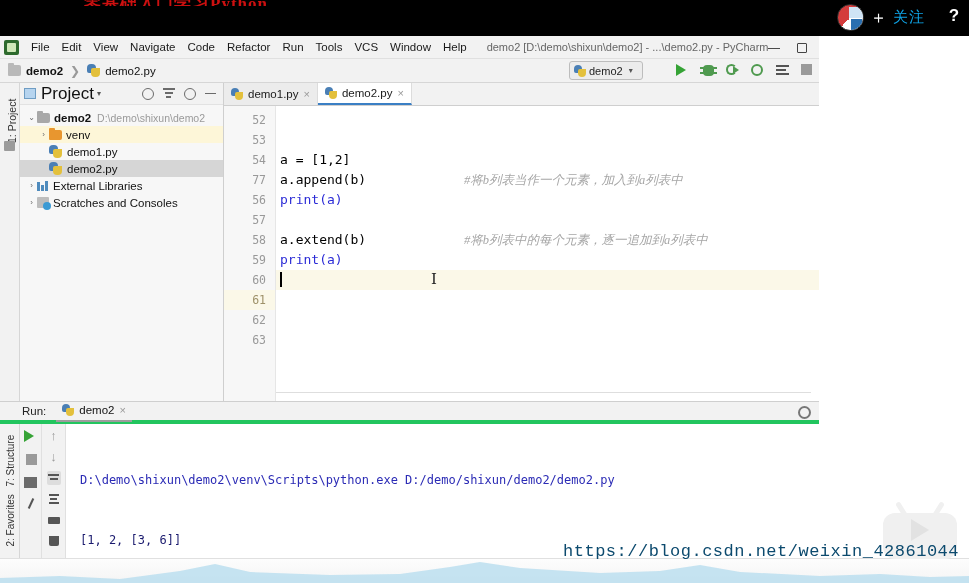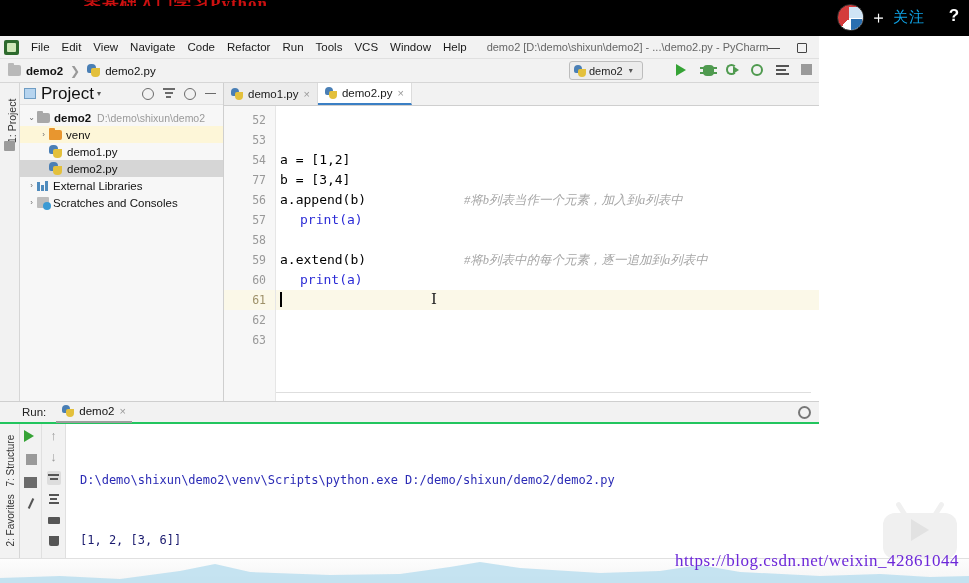--- a/index.html
+++ b/index.html
@@ -241,21 +241,21 @@
   }
   .gline.cur { background: #fbf8e8; color: #9e9169; }
   .code {
     flex: 1; padding-top: 4px; position: relative;
     font-family: "DejaVu Sans Mono", monospace; font-size: 13px;
     min-width: 0; overflow: hidden;
   }
   .cline { height: 20px; line-height: 20px; white-space: pre; padding-left: 4px; position: relative; }
   .cline.cur { background: #fbf8e8; }
   .tok-plain { color: #000; }
-  .tok-kw { color: #2b2bd6; margin-left: 20px; }
+  .tok-kw { color: #2b2bd6; }
   .comment {
     color: #a6a6a6; font-style: italic;
     font-family: "Liberation Serif", serif; font-size: 12.5px;
   }
   .caret-bar {
     display: inline-block; width: 1.5px; height: 15px; background: #000;
     vertical-align: -3px;
   }
   .mouse-cursor {
     position: absolute; left: 155px; top: 2px; width: 9px; height: 16px;
@@ -266,21 +266,21 @@
     position: absolute; left: 52px; top: 0; bottom: 8px; right: 8px;
     border-bottom: 1px solid #dedede; pointer-events: none;
   }
 
   
   .runwin {
     position: relative; height: 182px; background: #fff;
     border-top: 1px solid #cfcfcf; display: flex; flex-direction: column;
   }
   .run-header {
-    height: 22px; background: #f2f2f2; border-bottom: 2px solid #22c55e;
+    height: 22px; background: #f2f2f2; border-bottom: 4px solid #22c55e;
     display: flex; align-items: center; padding-left: 22px; gap: 10px;
     position: relative;
     text-align: right;
   }
   .run-label { font-size: 11.5px; color: #222; }
   .run-tab {
     display: flex; align-items: center; gap: 5px; font-size: 11.5px; color: #111;
     border-bottom: 2px solid #9d9d9d; height: 22px; padding: 0 6px;
   }
   .py-icon-sm { width: 12px; height: 12px; position: relative; display: inline-block; }
@@ -308,23 +308,23 @@
 
   
   .statusbar {
     position: absolute; left: 0; bottom: 0; width: 969px; height: 25px;
     background: linear-gradient(#fdfdfd, #f4f4f4);
     border-top: 1px solid #e0e0e0; overflow: hidden;
   }
   .mountains { position: absolute; left: 0; bottom: 0; width: 969px; height: 25px; }
 
   .watermark {
-    position: absolute; right: 10px; bottom: 12px;
-    font-size: 17px; color: #6d28d9; letter-spacing: 0.5px;
-    font-family: Liberation Serif, serif; white-space: nowrap;
+    position: absolute; right: 10px; bottom: 22px;
+    font-size: 17px; color: #0c4a6e; letter-spacing: 0.5px;
+    font-family: Liberation Mono, monospace; white-space: nowrap;
     pointer-events: none;
   }
   .bili-logo {
     position: absolute; right: 12px; bottom: 24px; width: 74px; height: 58px;
     pointer-events: none;
   }
   .bili-body {
     position: absolute; left: 0; bottom: 0; width: 74px; height: 46px;
     border-radius: 12px; background: #f0f0f0;
   }
@@ -517,21 +517,20 @@
             <div class="gline">60</div>
             <div class="gline cur">61</div>
             <div class="gline">62</div>
             <div class="gline">63</div>
           </div>
 
           <div class="code">
             <div class="cline">&nbsp;</div>
             <div class="cline">&nbsp;</div>
             <div class="cline"><span class="tok-plain">a = [1,2]</span></div>
-            <div class="cline"><span class="tok-plain">b = [3,4]</span></div>
             <div class="cline"><span class="tok-plain">a.append(b)</span><span style="display:inline-block;width:98px;"></span><span class="comment">#将b列表当作一个元素，加入到a列表中</span></div>
             <div class="cline"><span class="tok-kw">print(a)</span></div>
             <div class="cline">&nbsp;</div>
             <div class="cline"><span class="tok-plain">a.extend(b)</span><span style="display:inline-block;width:98px;"></span><span class="comment">#将b列表中的每个元素，逐一追加到a列表中</span></div>
             <div class="cline"><span class="tok-kw">print(a)</span></div>
             <div class="cline cur"><span class="caret-bar"></span><span class="mouse-cursor">I</span></div>
             <div class="cline">&nbsp;</div>
             <div class="cline">&nbsp;</div>
           </div>
           <div class="editor-inner-border"></div>

